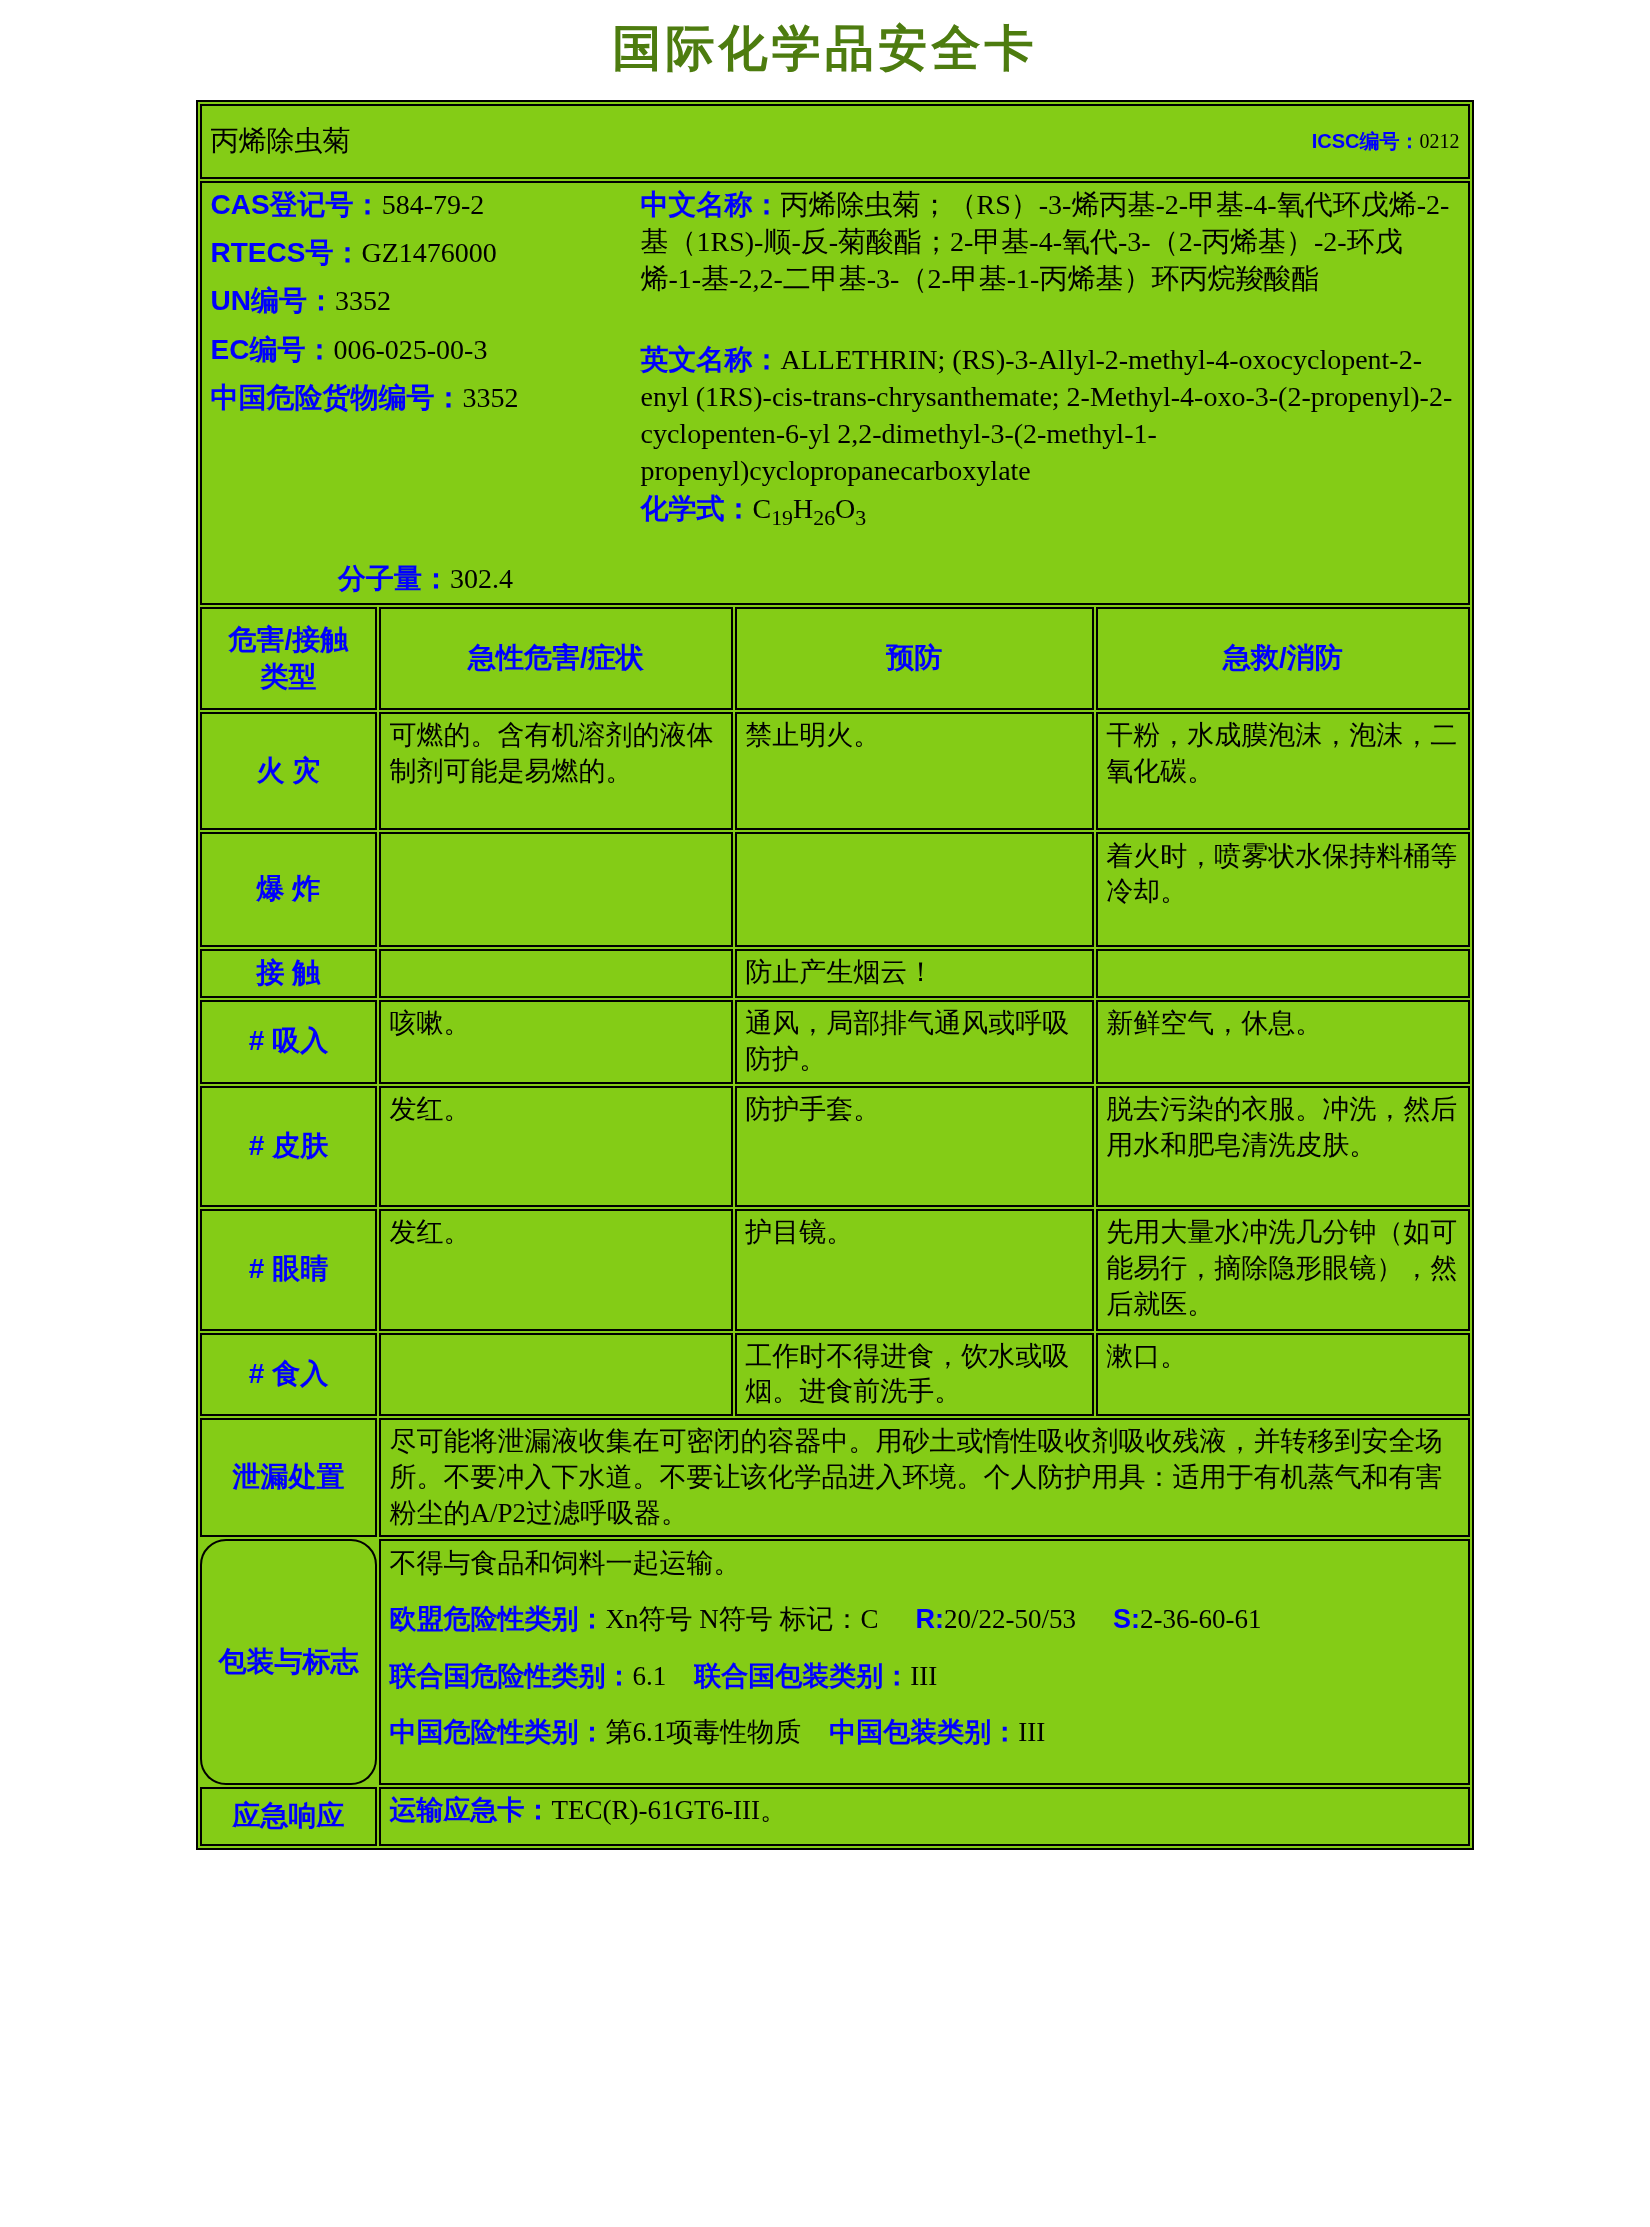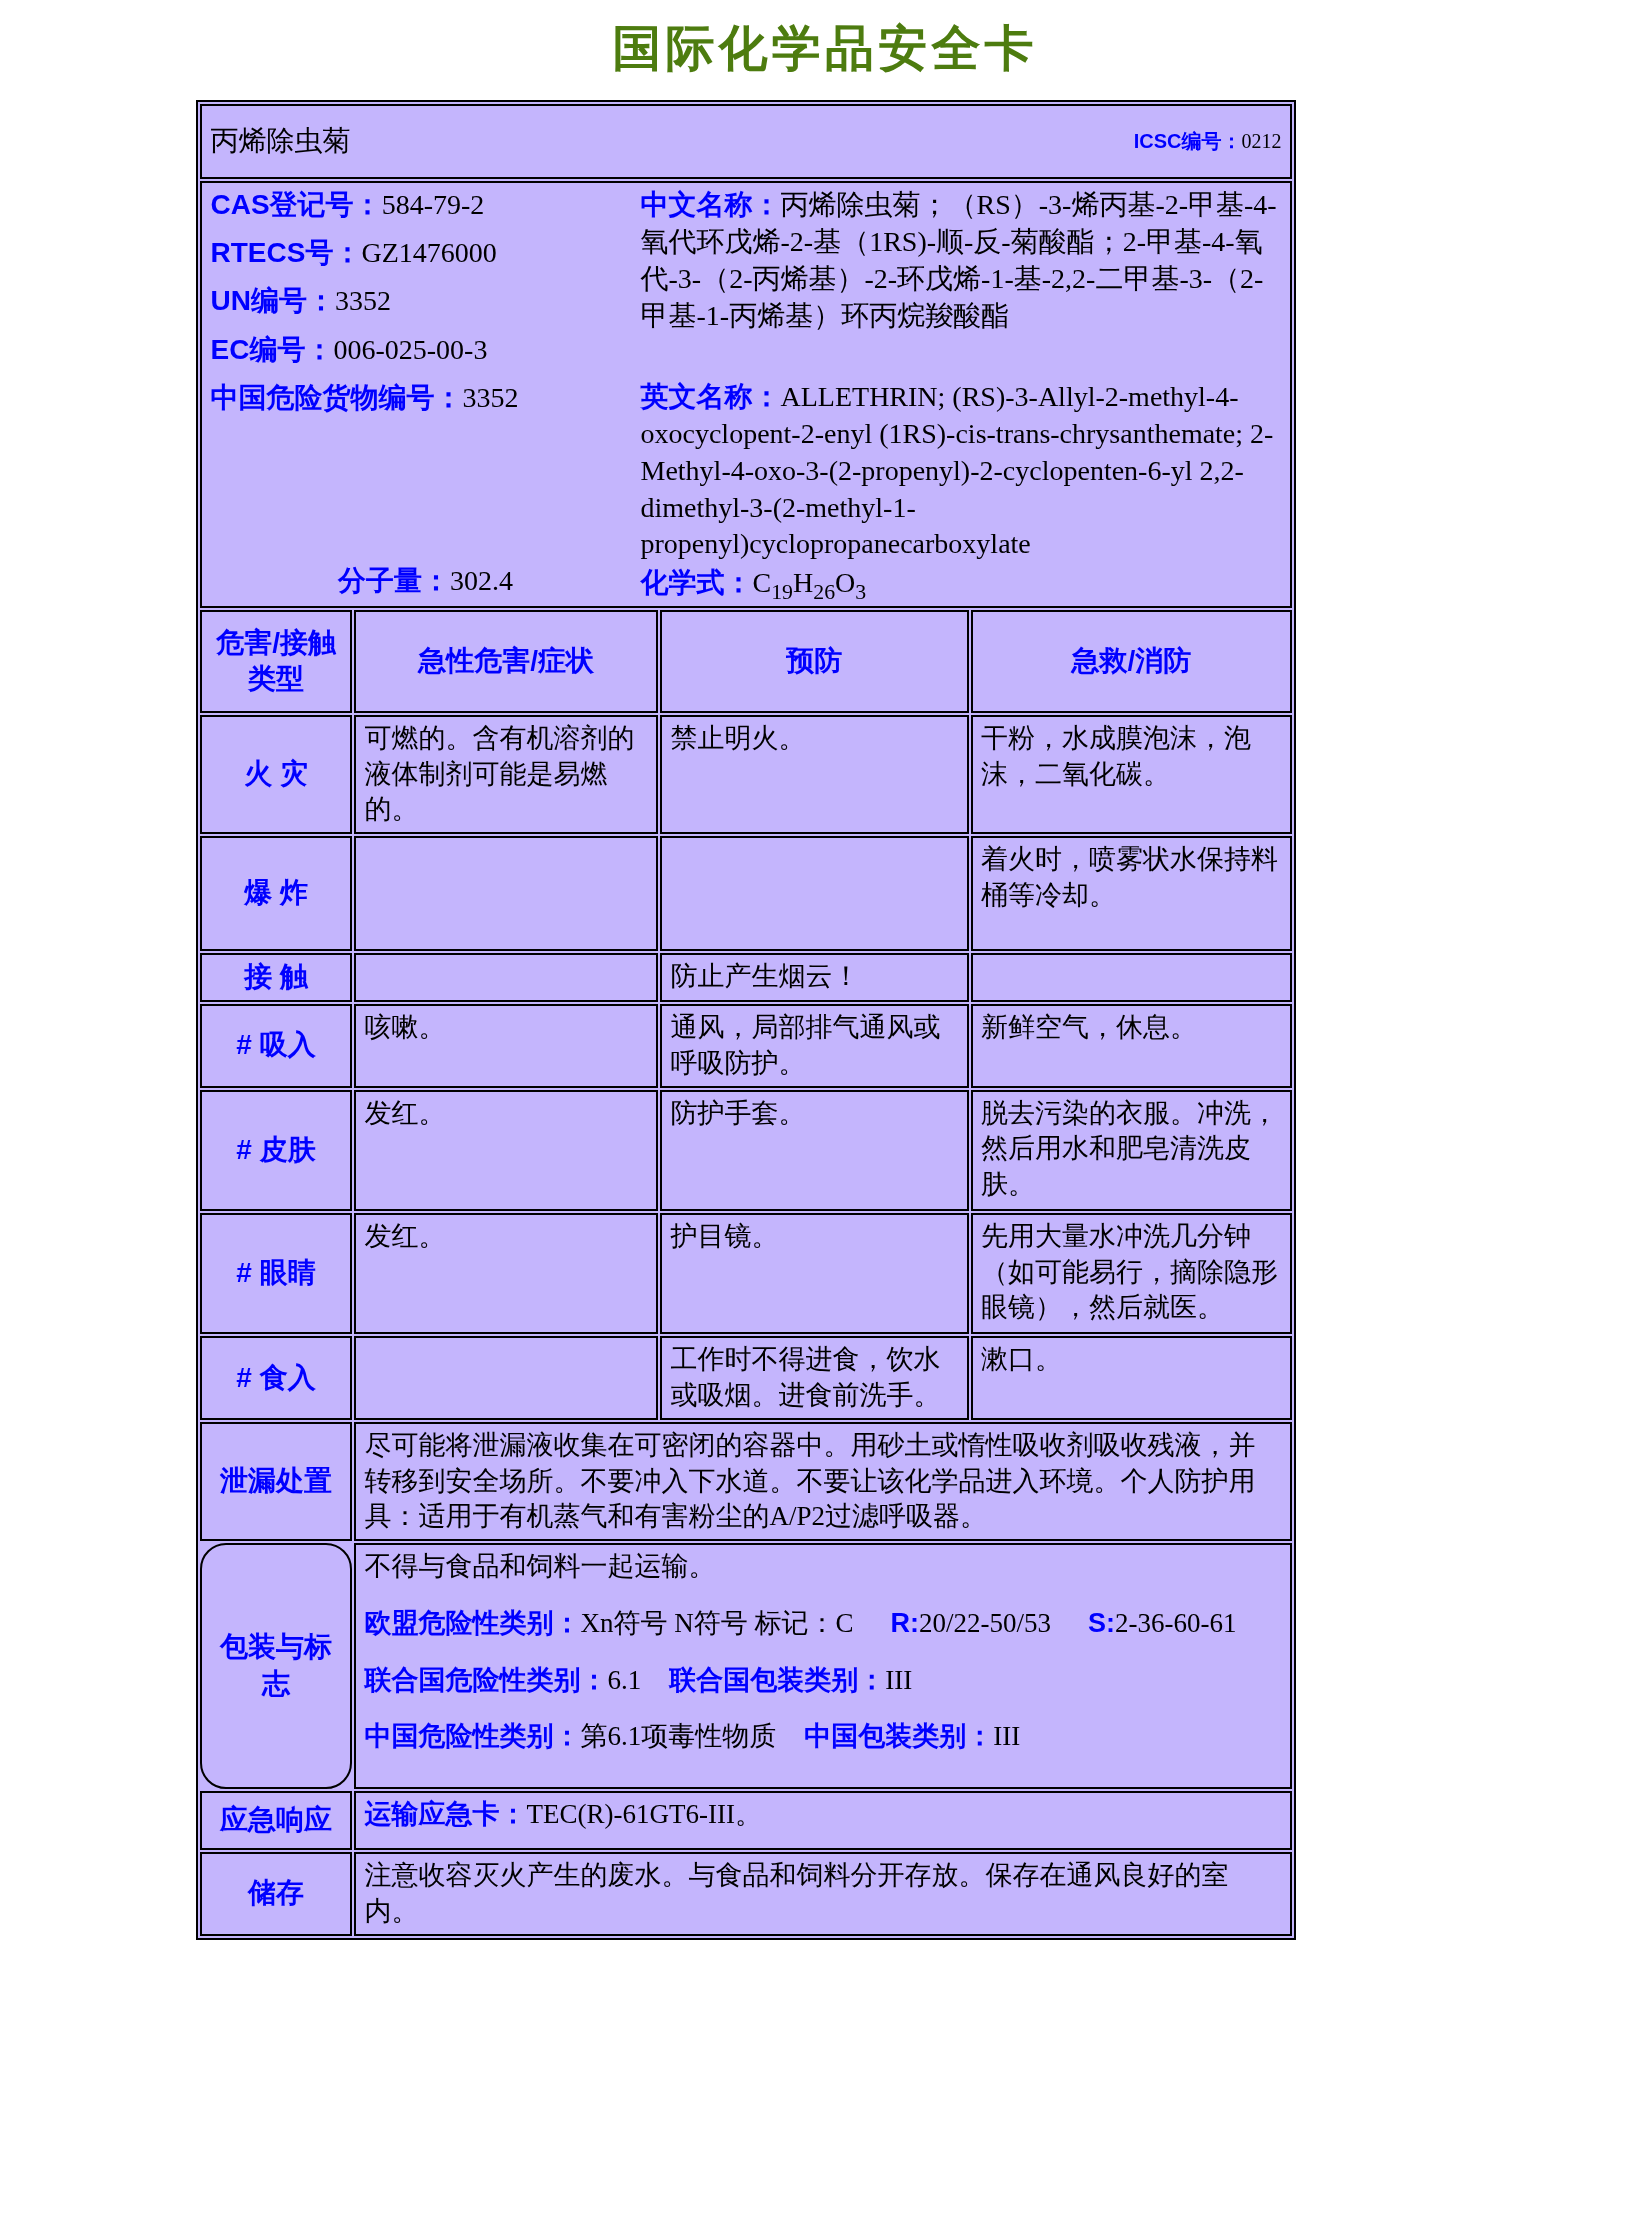--- a/index.html
+++ b/index.html
@@ -7,23 +7,23 @@
     width:1650px;height:2227px;background:#ffffff;position:relative;
     font-family:"Liberation Serif","DejaVu Serif",serif;color:#000;
     -webkit-font-smoothing:antialiased;
   }
   .page-title{
     margin:0;padding-top:16px;text-align:center;
     font-family:"Liberation Serif","DejaVu Serif",serif;
     font-size:49px;font-weight:bold;color:#4d7c0f;letter-spacing:4.2px;
   }
   table.card{
-    margin:18.3px 0 0 196px;width:1100px;
+    margin:18.3px 0 0 196px;width:1278px;
     border:2.8px solid #000;border-collapse:separate;border-spacing:2.8px;
-    table-layout:fixed;background:#c4b5fd;
+    table-layout:fixed;background:#84cc16;
   }
   td{
     border:2.1px solid #000;vertical-align:top;padding:4.2px 8.5px;
     font-size:27px;line-height:1.32;word-break:break-word;
   }
   
   .lbl{
     color:#0000ff;font-weight:bold;
     font-family:"Liberation Sans","DejaVu Sans",sans-serif;
   }
@@ -211,19 +211,15 @@
     </td>
   </tr>
 
   <tr>
     <td class="row-label lbl h-emer">应急响应</td>
     <td colspan="3">
       <span class="lbl">运输应急卡：</span><span class="val">TEC(R)-61GT6-III。</span>
     </td>
   </tr>
 
-  <tr>
-    <td class="row-label lbl h-stor">储存</td>
-    <td colspan="3">注意收容灭火产生的废水。与食品和饲料分开存放。保存在通风良好的室内。</td>
-  </tr>
 </tbody>
   </table>
 
 
 </body></html>

